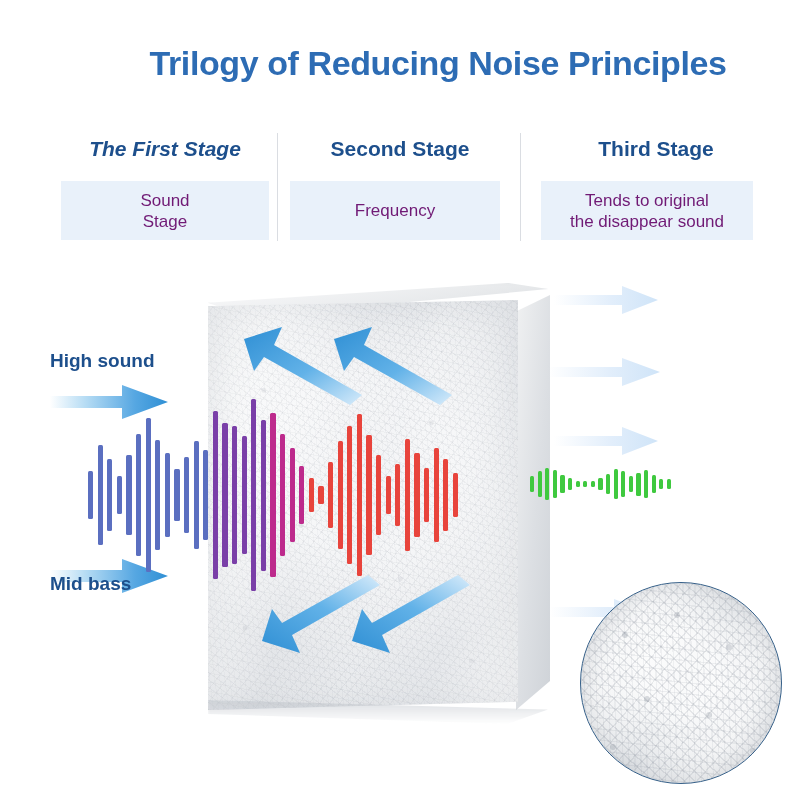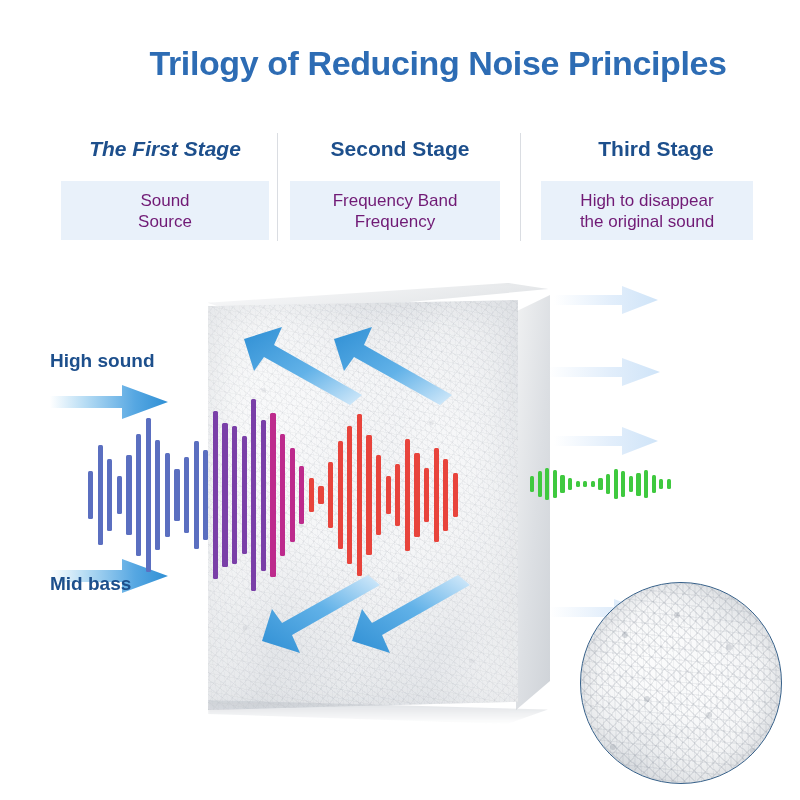--- a/index.html
+++ b/index.html
@@ -177,33 +177,32 @@
   <div class="vdiv vd0"></div>
   <div class="vdiv vd1"></div>
 
   <div class="stage-head sh0">The First Stage</div>
   <div class="stage-head sh2">Third Stage</div>
   <div class="stage-head sh1">Second Stage</div>
 
   <div class="stage-box sb0">
     <div>
       <span>Sound</span>
-      <span>Source</span>
+      <span>Stage</span>
     </div>
   </div>
   <div class="stage-box sb1">
     <div>
-      <span>Frequency Band</span>
       <span>Frequency</span>
     </div>
   </div>
   <div class="stage-box sb2">
     <div>
-      <span>High to disappear</span>
-      <span>the original sound</span>
+      <span>Tends to original</span>
+      <span>the disappear sound</span>
     </div>
   </div>
 
   <svg class="faint-arrow" style="left:552px;top:283px;" width="110" height="34" viewBox="0 0 110 34">
     <defs>
       <linearGradient id="fg1" x1="0" y1="0" x2="1" y2="0">
         <stop offset="0%" stop-color="#ffffff"></stop>
           <stop offset="55%" stop-color="#e2eefb"></stop>
           <stop offset="100%" stop-color="#cfe4f8"></stop>
       </linearGradient>

